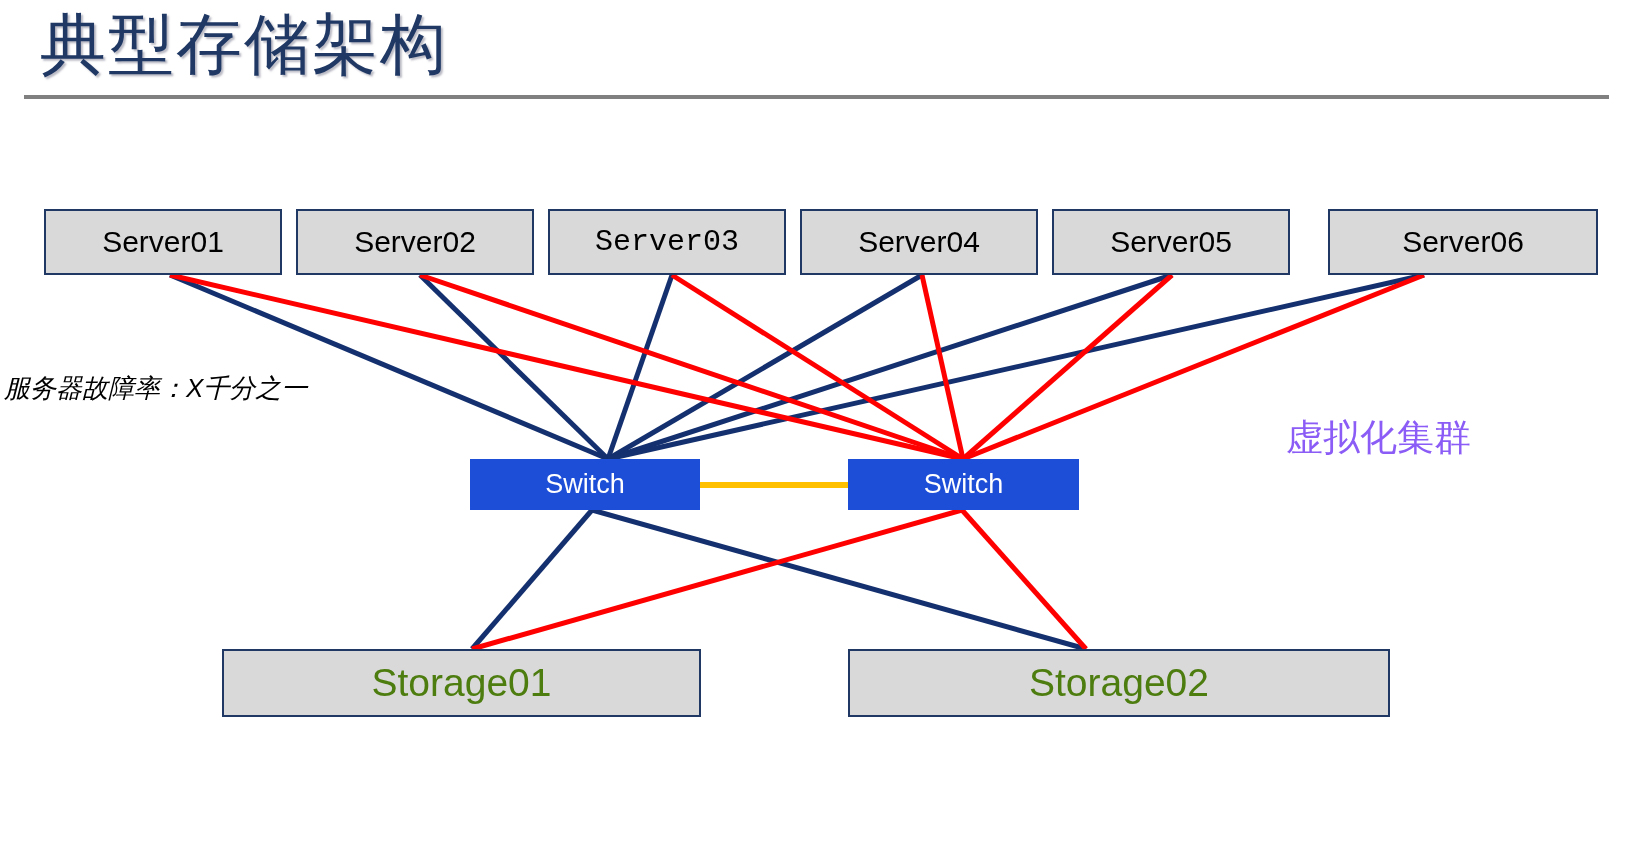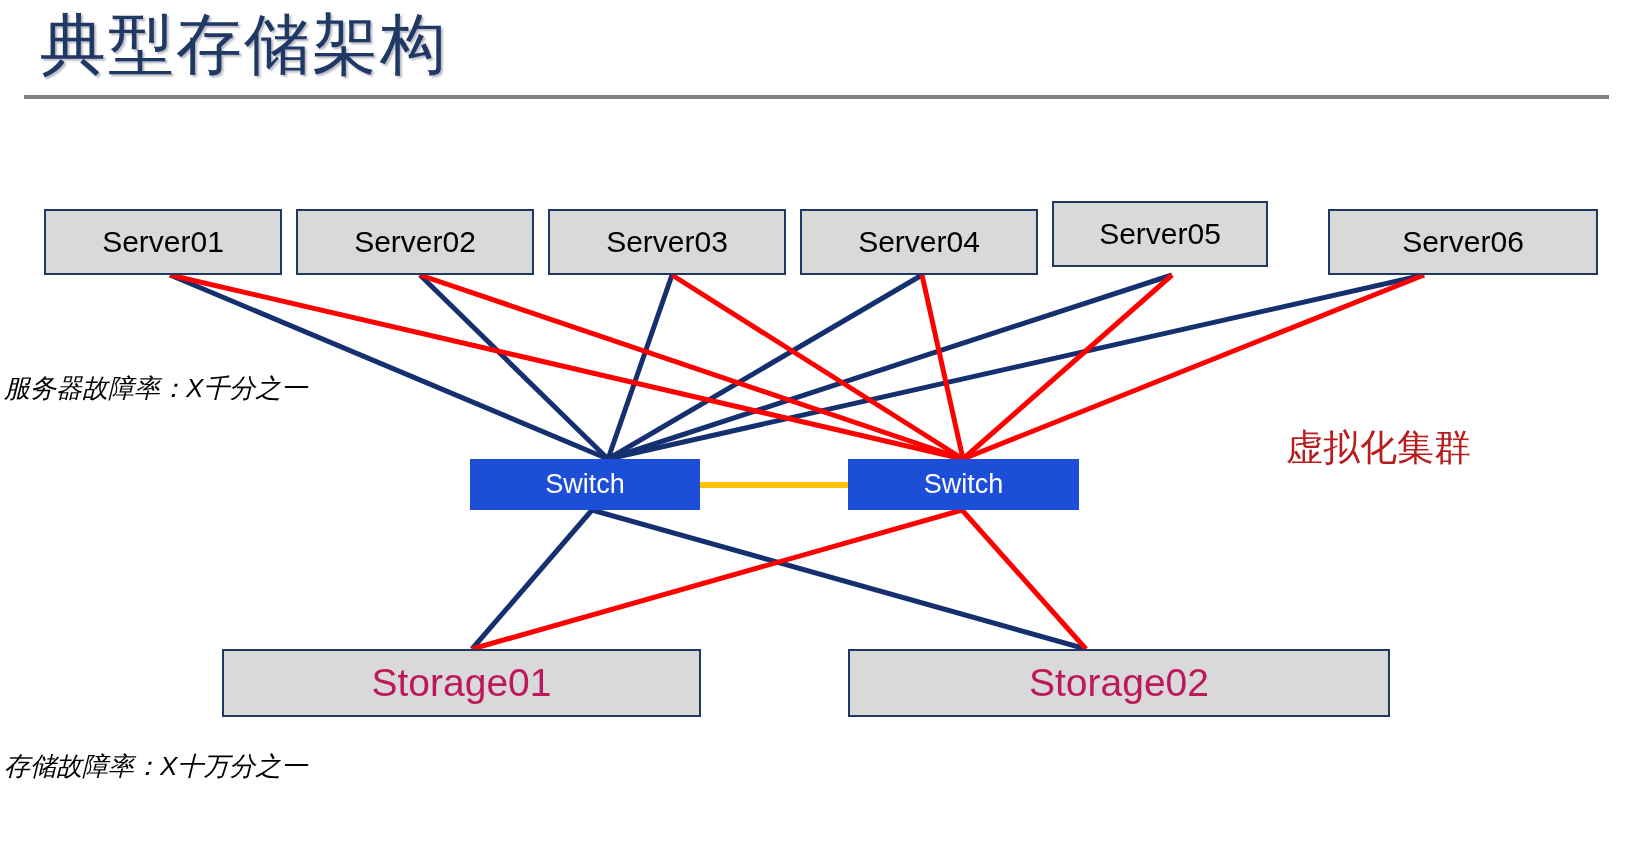--- a/index.html
+++ b/index.html
@@ -63,21 +63,21 @@
     border: 2px solid #1F3864;
     font-size: 30px;
     color: #000000;
     height: 66px;
     top: 209px;
   }
   .storage {
     background: #D9D9D9;
     border: 2px solid #1F3864;
     font-size: 39px;
-    color: #be185d;
+    color: #4d7c0f;
     height: 68px;
     top: 649px;
     text-align: right;
   }
   .switch {
     background: #1d4ed8;
     border: none;
     font-size: 27px;
     color: #FFFFFF;
     height: 51px;
@@ -99,23 +99,22 @@
   #annot-storage {
     left: 4px;
     top: 749px;
   }
   #right-note {
     position: absolute;
     left: 1286px;
     top: 412px;
     font-size: 37px;
     line-height: 51px;
-    color: #b91c1c;
+    color: #8b5cf6;
     white-space: nowrap;
-    margin-top: 10px;
   }
   #right-note div { white-space: nowrap; }
 </style>
 </head>
 <body>
 
 <div id="slide">
 
   <div id="title">典型存储架构</div>
   <div id="title-rule"></div>
@@ -150,27 +149,27 @@
       </g>
   </svg>
 
   <div id="servers-layer">
       <div class="node server" style="left: 44px; top: 209px; width: 238px; height: 66px;">
         <span>Server01</span>
       </div>
       <div class="node server" style="left: 296px; top: 209px; width: 238px; height: 66px;">
         <span>Server02</span>
       </div>
-      <div class="node server" style="left: 548px; top: 209px; width: 238px; height: 66px;">
+      <div class="node server" style="left: 548px; top: 209px; width: 238px; height: 66px; font-family: Liberation Mono, monospace;">
         <span>Server03</span>
       </div>
       <div class="node server" style="left: 800px; top: 209px; width: 238px; height: 66px; text-align: center;">
         <span>Server04</span>
       </div>
-      <div class="node server" style="left: 1052px; top: 201px; width: 216px; height: 66px;">
+      <div class="node server" style="left: 1052px; top: 209px; width: 238px; height: 66px;">
         <span>Server05</span>
       </div>
       <div class="node server" style="left: 1304px; top: 209px; width: 270px; height: 66px; margin-left: 24px;">
         <span>Server06</span>
       </div>
     </div>
   <div id="switches-layer">
       <div class="node switch" style="left: 470px; top: 459px; width: 230px; height: 51px;">
         <span>Switch</span>
       </div>
@@ -182,19 +181,18 @@
       <div class="node storage" style="left: 222px; top: 649px; width: 479px; height: 68px;">
         <span>Storage01</span>
       </div>
       <div class="node storage" style="left: 848px; top: 649px; width: 542px; height: 68px;">
         <span>Storage02</span>
       </div>
     </div>
 
   <div class="annot" id="annot-server">服务器故障率：X千分之一</div>
 
-  <div class="annot" id="annot-storage">存储故障率：X十万分之一</div>
 
   <div id="right-note">
     <div>虚拟化集群</div>
   </div>
 
 </div>
 
 </body></html>

